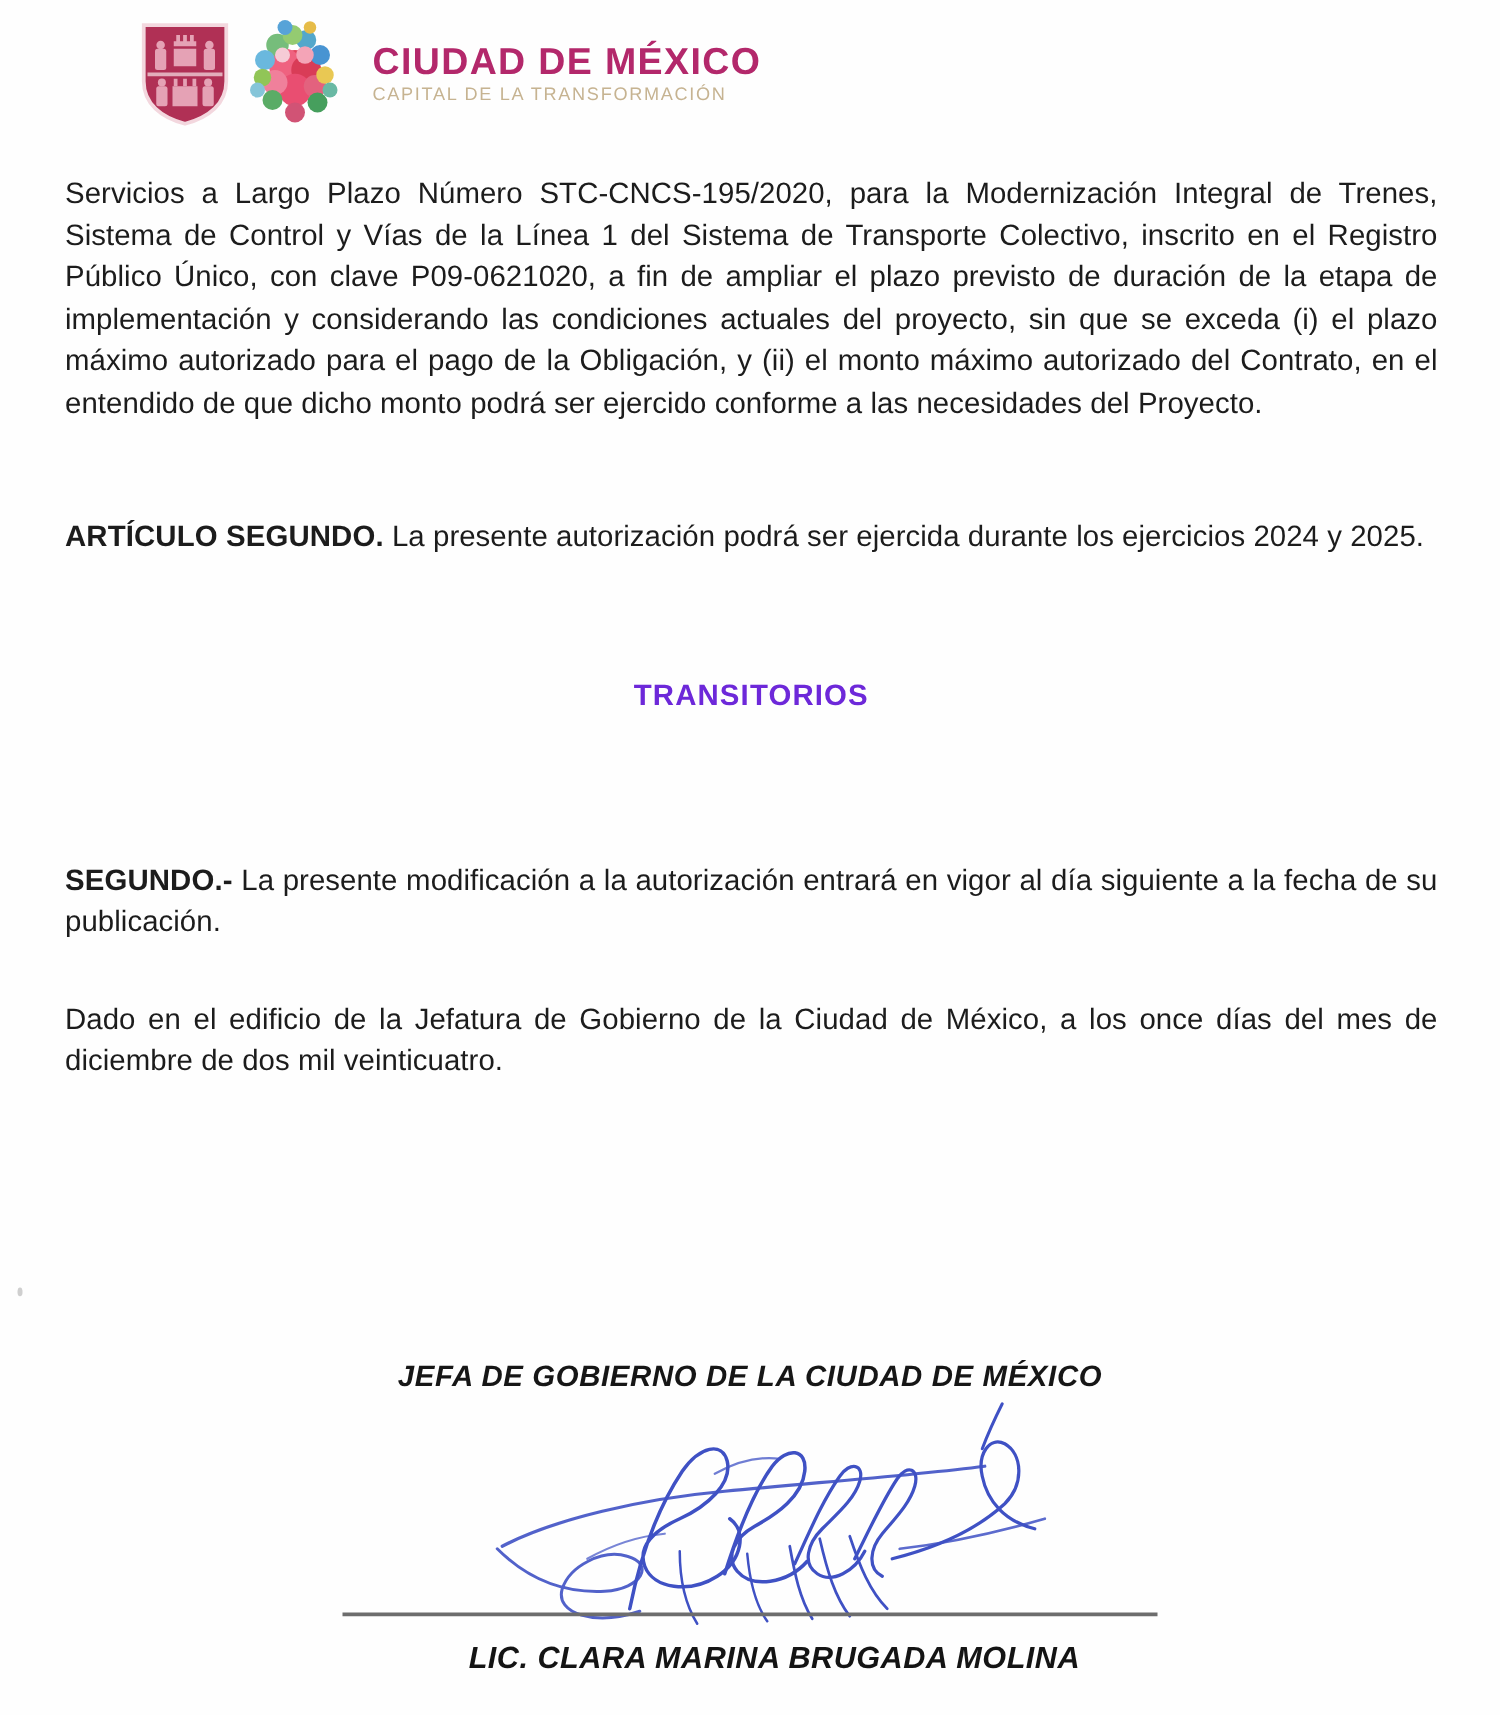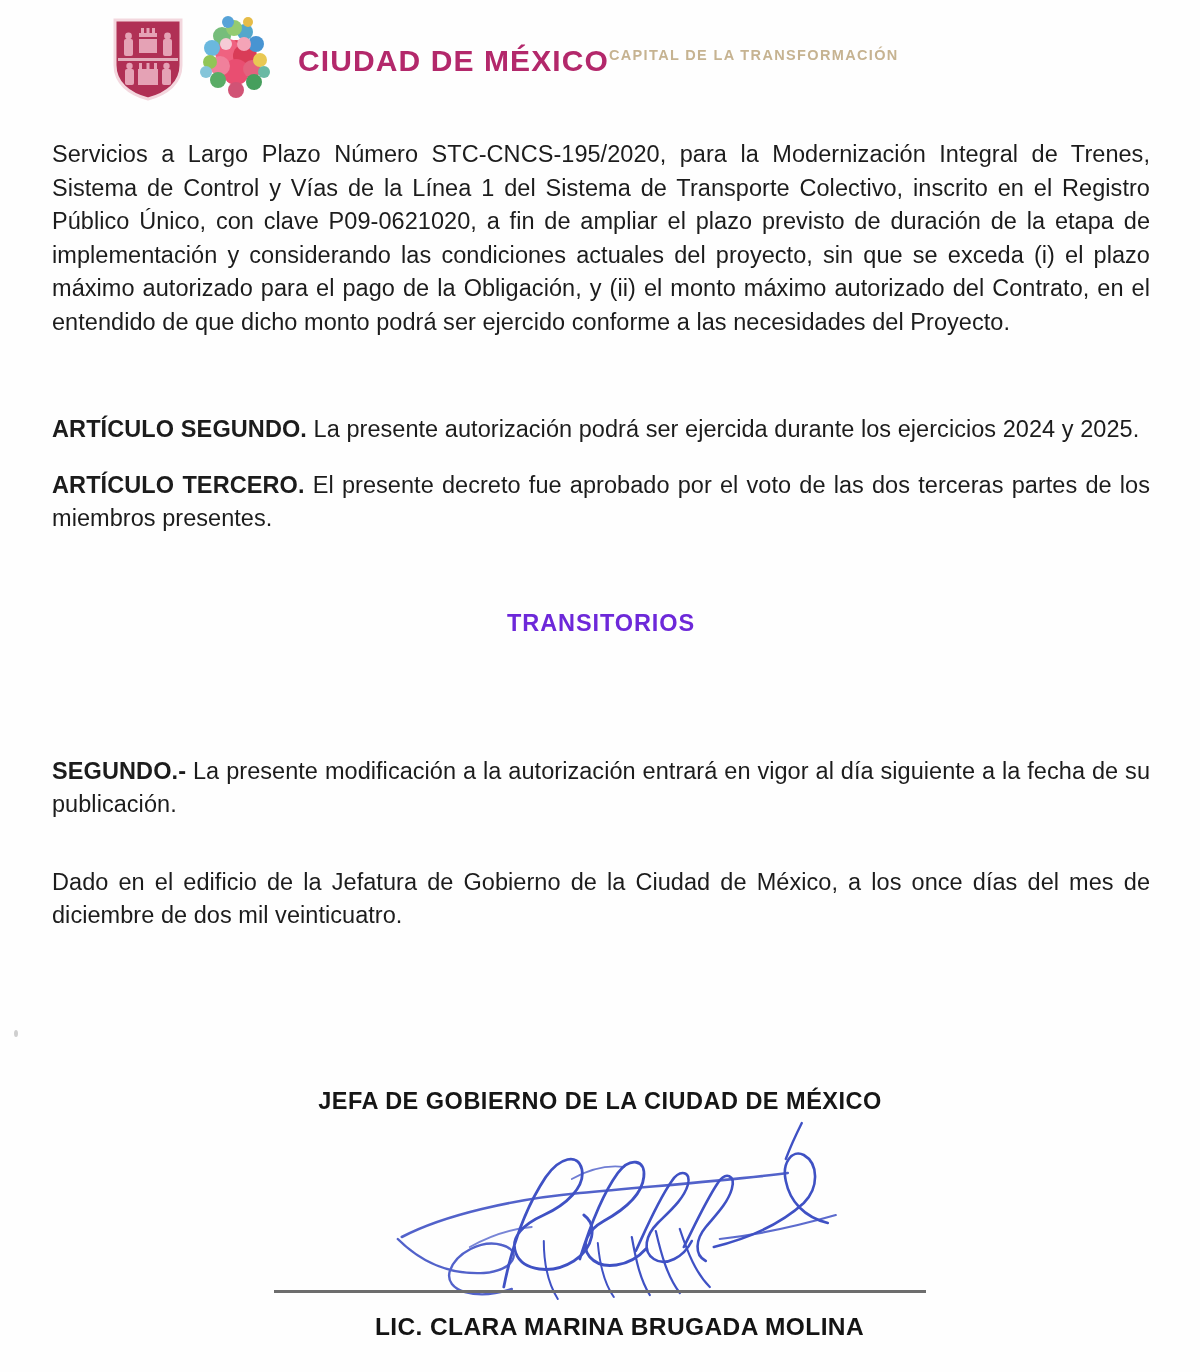--- a/index.html
+++ b/index.html
@@ -36,35 +36,35 @@
     top: 14px;
     display: flex;
     align-items: center;
     gap: 14px;
   }
   .shield-wrap { width: 72px; height: 84px; }
   .emblem-wrap { width: 76px; height: 90px; }
   .brand-text {
     margin-left: 10px;
     display: flex;
-    flex-direction: row;
+    flex-direction: column;
     justify-content: center;
     padding-top: 4px;
   }
   .brand-title {
     font-size: 30px;
     font-weight: bold;
     letter-spacing: 1.1px;
     color: #b3286b;
     line-height: 1.06;
     white-space: nowrap;
   }
   .brand-sub {
     font-size: 14.5px;
-    font-weight: bold;
+    font-weight: normal;
     letter-spacing: 1.35px;
     color: #c6b391;
     line-height: 1.5;
     white-space: nowrap;
   }
   .header-right {
     position: absolute;
     right: 42px;
     top: 36px;
     font-size: 31px;
@@ -106,20 +106,21 @@
     color: #6d28d9;
   }
 
   
   .sig-block {
     position: absolute;
     left: 0;
     right: 0;
     top: 1088px;
     text-align: center;
+    font-style: italic;
   }
   .sig-role {
     font-size: 23.5px;
     font-weight: bold;
     letter-spacing: 0.5px;
     color: #161616;
   }
   .sig-canvas {
     position: relative;
     height: 185px;
@@ -241,23 +242,20 @@
     <p class="para last-natural">Servicios a Largo Plazo Número STC-CNCS-195/2020, para la Modernización Integral de Trenes, Sistema de Control y Vías de la Línea 1 del Sistema de Transporte Colectivo, inscrito en el Registro Público Único, con clave P09-0621020, a fin de ampliar el plazo previsto de duración de la etapa de implementación y considerando las condiciones actuales del proyecto, sin que se exceda (i) el plazo máximo autorizado para el pago de la Obligación, y (ii) el monto máximo autorizado del Contrato, en el entendido de que dicho monto podrá ser ejercido conforme a las necesidades del Proyecto.</p>
 
     <div class="gap-lg"></div>
 
     <p class="para last-natural">
       <b class="lead">ARTÍCULO SEGUNDO.</b><span> La presente autorización podrá ser ejercida durante los ejercicios 2024 y 2025.</span>
     </p>
 
     <div class="gap-md"></div>
 
-    <p class="para last-natural">
-      <b class="lead">ARTÍCULO TERCERO.</b><span> El presente decreto fue aprobado por el voto de las dos terceras partes de los miembros presentes.</span>
-    </p>
 
     <div class="gap-lg"></div>
 
     <div class="centered-heading">TRANSITORIOS</div>
 
     <div class="gap-lg"></div>
 
 
     <div class="gap-xl"></div>
 

